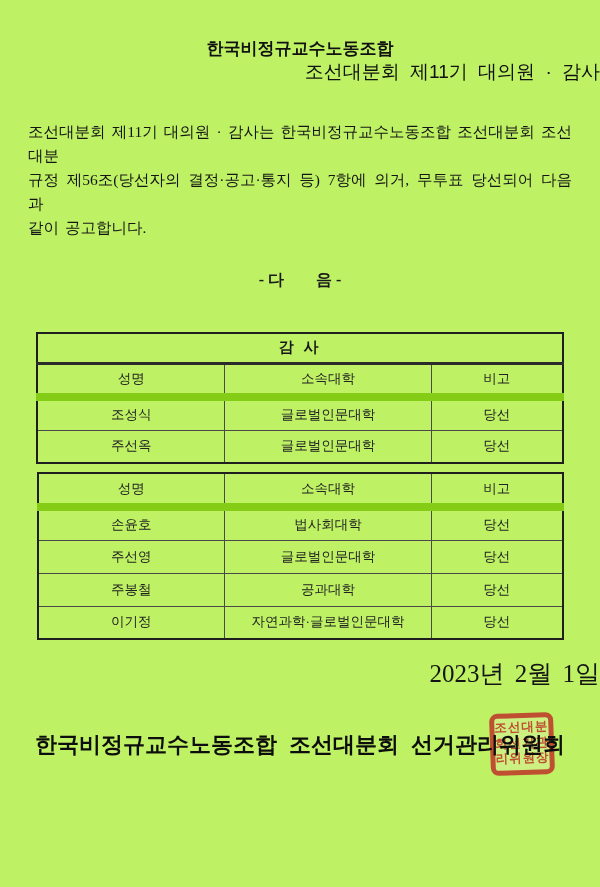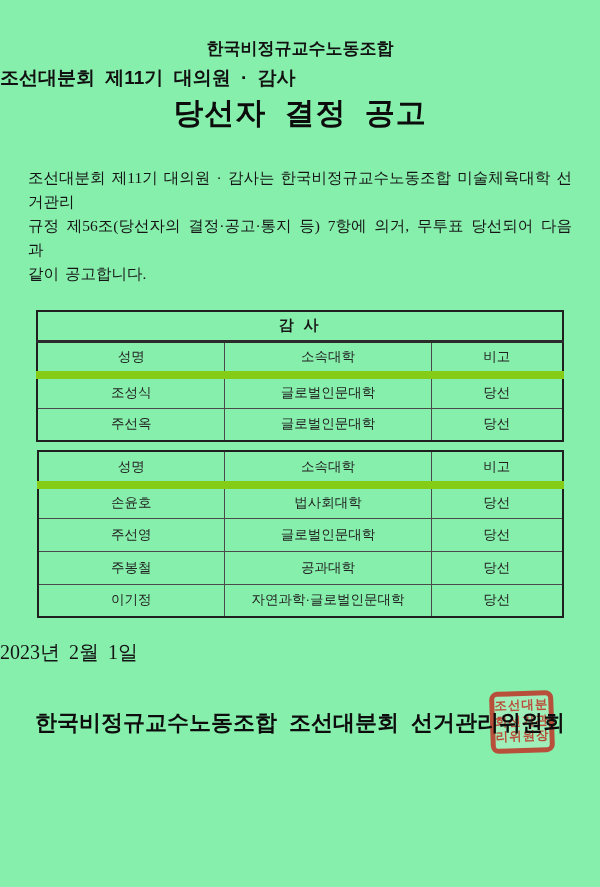--- a/index.html
+++ b/index.html
@@ -2,31 +2,31 @@
 <html style="--stamp-color: #c0392b;"><head>
 <meta charset="utf-8">
 <style>
   * { margin: 0; padding: 0; box-sizing: border-box; }
   html, body { background: #ffffff; }
   body { width: 600px; font-family: "Liberation Sans", sans-serif; color: #1a1a1a; }
 
   .page {
     position: relative;
     width: 600px; height: 887px;
-    background: #86efac;
+    background: #bef264;
     padding-top: 38px;
     overflow: hidden;
   }
 
   .hdr-org {
     text-align: center; font-weight: bold; font-size: 17px; line-height: 22px;
     color: #111; word-spacing: 2px;
   }
   .hdr-session {
-    margin-top: 6px; text-align: left; font-weight: bold; font-size: 19px;
+    text-align: right; font-weight: normal; font-size: 19px;
     line-height: 24px; color: #111; word-spacing: 5px;
   }
   .hdr-title {
     margin-top: 6px; text-align: center; font-weight: 800; font-size: 30px;
     line-height: 34px; color: #0c0c0c; letter-spacing: 1px; word-spacing: 9px;
   }
 
   .para {
     margin: 36px 28px 0 28px;
     font-family: "Liberation Serif", serif;
@@ -43,40 +43,40 @@
     white-space: pre; line-height: 20px;
   }
 
   table.doc-table {
     width: 525px; margin: 0 auto; border-collapse: collapse;
     border: 2px solid #1f1f1f;
     font-family: "Liberation Serif", serif;
     font-size: 13.5px; color: #222;
     table-layout: fixed;
   }
-  table.doc-table.t1 { margin-top: 24px; }
+  table.doc-table.t1 { margin-top: 42px; }
   table.doc-table.t2 { margin-top: 8px; }
   .doc-table td {
     border: 1px solid #4a4a4a;
     text-align: center; vertical-align: middle;
     overflow: hidden;
   }
   .title-row td {
     height: 30px; font-size: 15px; font-weight: 600; letter-spacing: 3px;
     border-bottom: 3px solid #2b2b2b; color: #161616;
   }
   .head-row td {
     height: 34px; border-bottom: 8px solid #84cc16;
   }
   .data-row td { height: 33px; }
 
   .date-line {
-    margin-top: 22px; text-align: left;
+    margin-top: 22px; text-align: right;
     font-family: "Liberation Serif", serif;
-    font-size: 20px; line-height: 24px; color: #141414;
+    font-size: 25px; line-height: 24px; color: #141414;
     word-spacing: 4px;
   }
 
   .footer { position: relative; margin-top: 46px; text-align: center; }
   .sig {
     position: relative; z-index: 2;
     font-size: 22px; line-height: 26px; font-weight: 800; color: #0d0d0d;
     word-spacing: 6px; letter-spacing: 0px;
   }
   .stamp {
@@ -97,28 +97,28 @@
     letter-spacing: 1px; white-space: nowrap;
   }
 </style>
 </head>
 <body>
 
 <div class="page">
 
   <div class="hdr-org">한국비정규교수노동조합</div>
   <div class="hdr-session">조선대분회 제11기 대의원 · 감사</div>
-  <div class="hdr-title">당선자 결정 공고</div>
 
   <div class="para">
-    <div class="pline j">조선대분회 제11기 대의원 · 감사는 한국비정규교수노동조합 미술체육대학 선거관리</div>
+    <div class="pline j">조선대분회 제11기 대의원 · 감사는 한국비정규교수노동조합 조선대분회 조선대분</div>
     <div class="pline j">규정 제56조(당선자의 결정·공고·통지 등) 7항에 의거, 무투표 당선되어 다음과</div>
     <div class="pline">같이 공고합니다.</div>
   </div>
 
+  <div class="daum">- 다        음 -</div>
 
   <table class="doc-table t1">
     <colgroup>
         <col style="width:187px">
         <col style="width:207px">
         <col style="width:131px">
       </colgroup>
     <tbody>
         <tr class="title-row">
       <td colspan="3">감 사</td>

